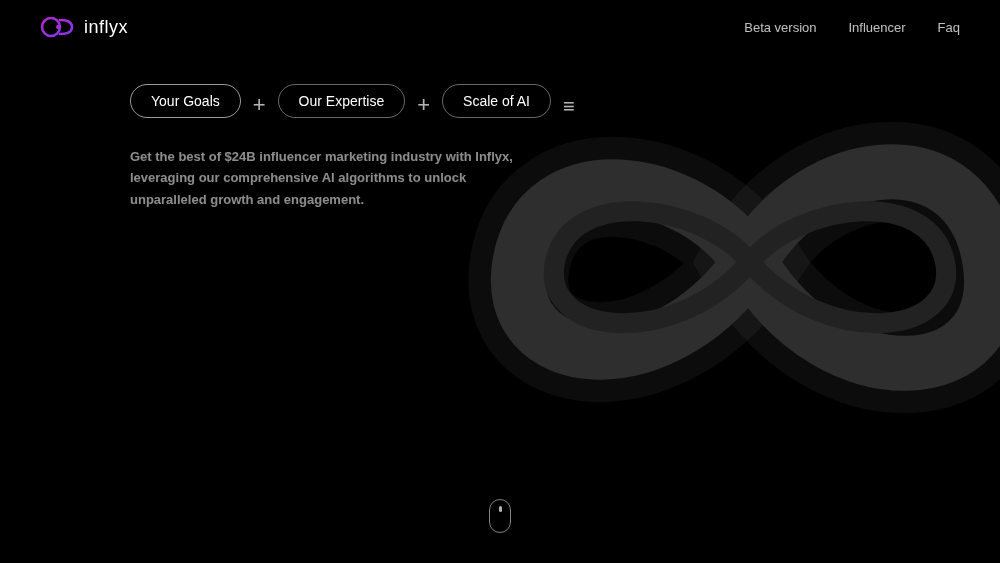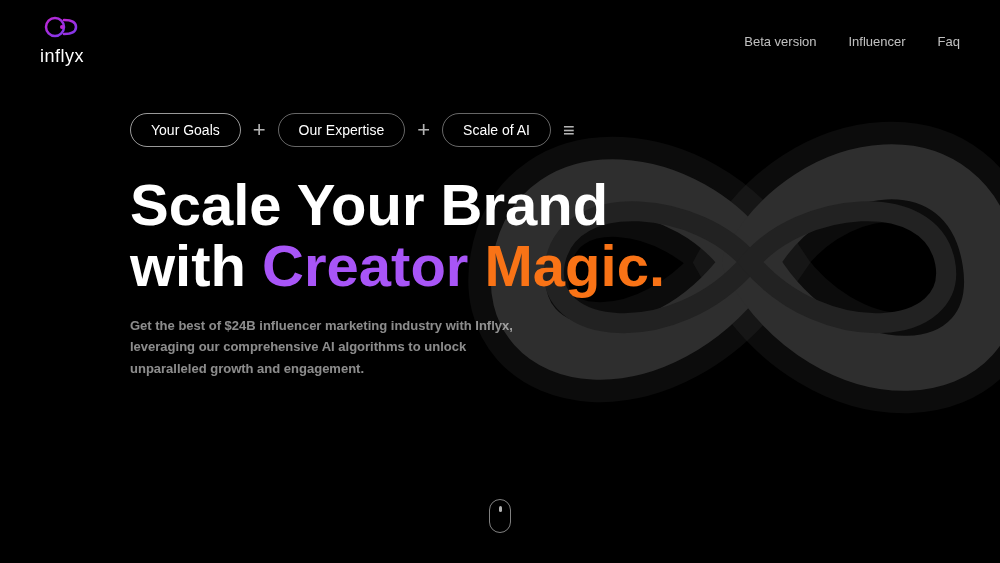--- a/index.html
+++ b/index.html
@@ -20,21 +20,20 @@
       display: flex;
       align-items: center;
       justify-content: space-between;
       padding: 16px 40px;
     }
 
     .logo-area {
       display: flex;
       align-items: center;
       gap: 8px;
-      flex-direction: column;
     }
 
     .logo-text {
       color: #fff;
       font-size: 18px;
       font-weight: 500;
       letter-spacing: 0.5px;
     }
 
     .nav-links {
@@ -65,21 +64,21 @@
     
     .hero {
       position: relative;
       z-index: 5;
       padding: 30px 40px 0 130px;
     }
 
     
     .tags-row {
       display: flex;
-      align-items: center;
+      align-items: flex-end;
       gap: 12px;
       margin-bottom: 28px;
     }
 
     .tag-pill {
       border-radius: 50px;
       padding: 8px 20px;
       font-size: 14px;
       font-weight: 500;
       border: 1.5px solid;
@@ -253,26 +252,20 @@
 
   <div class="tags-row">
     <div class="tag-pill goals">Your Goals</div>
     <span class="plus-sign">+</span>
     <div class="tag-pill expertise">Our Expertise</div>
     <span class="plus-sign">+</span>
     <div class="tag-pill ai">Scale of AI</div>
     <span class="equals-sign">≡</span>
   </div>
 
-  <h1 class="headline">
-    <span class="line1">Scale Your Brand</span>
-    <span class="line2">
-      <span>with </span><span class="creator-text">Creator</span><span> </span><span class="magic-text">Magic.</span>
-    </span>
-  </h1>
 
   <p class="subtext">Get the best of $24B influencer marketing industry with Inflyx, leveraging our comprehensive AI algorithms to unlock unparalleled growth and engagement.</p>
 </section>
 
 <div class="scroll-indicator">
   <div class="mouse-icon">
     <div class="mouse-dot"></div>
   </div>
 </div>
 

